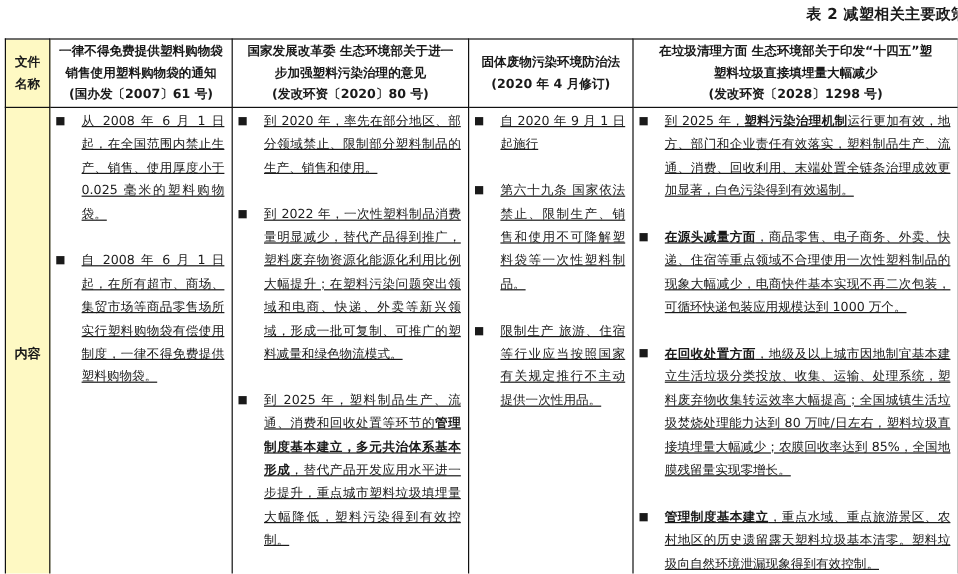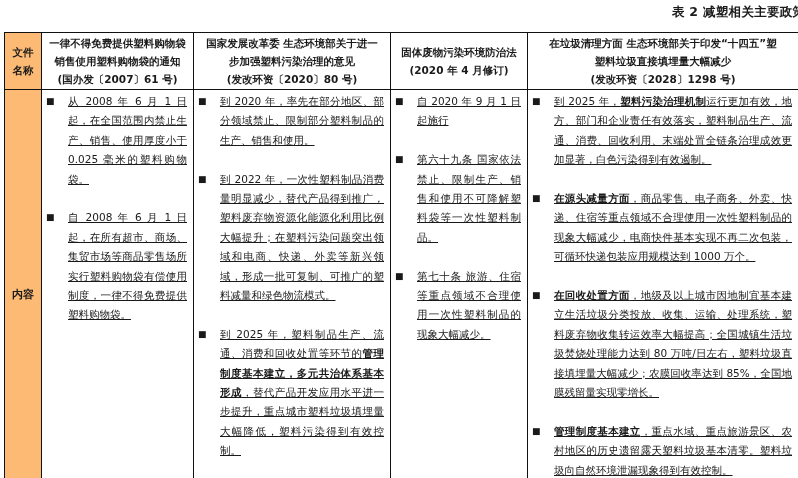--- a/index.html
+++ b/index.html
@@ -5,21 +5,21 @@
   html, body { margin:0; padding:0; background:#ffffff; }
   body { width:798px; height:478px; overflow:hidden; position:relative;
          font-family: "DejaVu Sans", "Liberation Sans", sans-serif; color:#1a1a1a; }
   .title { position:absolute; top:4px; left:0; width:798px; text-align:right;
            font-size:12.5px; font-weight:bold; letter-spacing:0.3px;padding-left:33px; }
   table.policy { position:absolute; top:32px; left:4px; width:794px; border-collapse:collapse;
                  table-layout:fixed; }
   table.policy td, table.policy th { border:1.3px solid #111; vertical-align:top; padding:0; }
   table.policy tr.head th { height:56px; vertical-align:middle; text-align:center;
        font-size:10.5px; font-weight:bold; line-height:18px; padding:0 4px; }
-  .labelcell { background:#fdba74; font-size:11px; font-weight:bold; text-align:center;
+  .labelcell { background:#fef9c3; font-size:11px; font-weight:bold; text-align:center;
                vertical-align:middle !important; color:#1a1a1a; line-height:20px; }
   tr.body td { height:386px; }
   .cell-inner { padding:2px 6px 0 4px; font-size:10.5px; line-height:19.4px; }
   .item { display:flex; margin-bottom:19.4px; }
   .bullet { flex:0 0 22px; font-size:9px; line-height:19.4px; }
   .text { flex:1; text-align:justify;text-decoration:underline; }
   .text b { font-weight:bold; }
 </style>
 </head>
 <body>
@@ -98,21 +98,21 @@
         <div class="item">
           <span class="bullet">■</span>
           <span class="text">自 2020 年 9 月 1 日起施行</span>
         </div>
         <div class="item">
           <span class="bullet">■</span>
           <span class="text">第六十九条  国家依法禁止、限制生产、销售和使用不可降解塑料袋等一次性塑料制品。</span>
         </div>
         <div class="item">
           <span class="bullet">■</span>
-          <span class="text">第七十条  旅游、住宿等重点领域不合理使用一次性塑料制品的现象大幅减少。</span>
+          <span class="text">限制生产  旅游、住宿等行业应当按照国家有关规定推行不主动提供一次性用品。</span>
         </div>
       </div>
     </td>
 
     <td>
       <div class="cell-inner">
         <div class="item">
           <span class="bullet">■</span>
           <span class="text"><span>到 2025 年，</span><b>塑料污染治理机制</b><span>运行更加有效，地方、部门和企业责任有效落实，塑料制品生产、流通、消费、回收利用、末端处置全链条治理成效更加显著，白色污染得到有效遏制。</span></span>
         </div>

